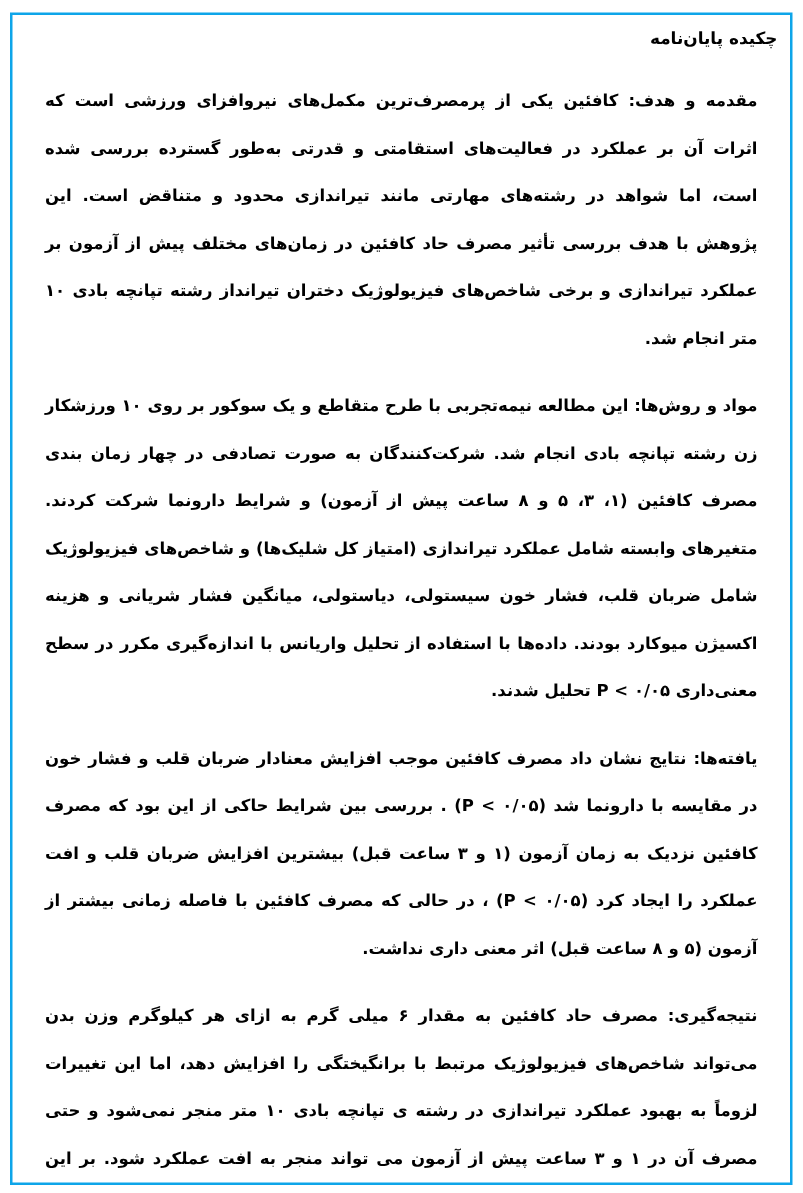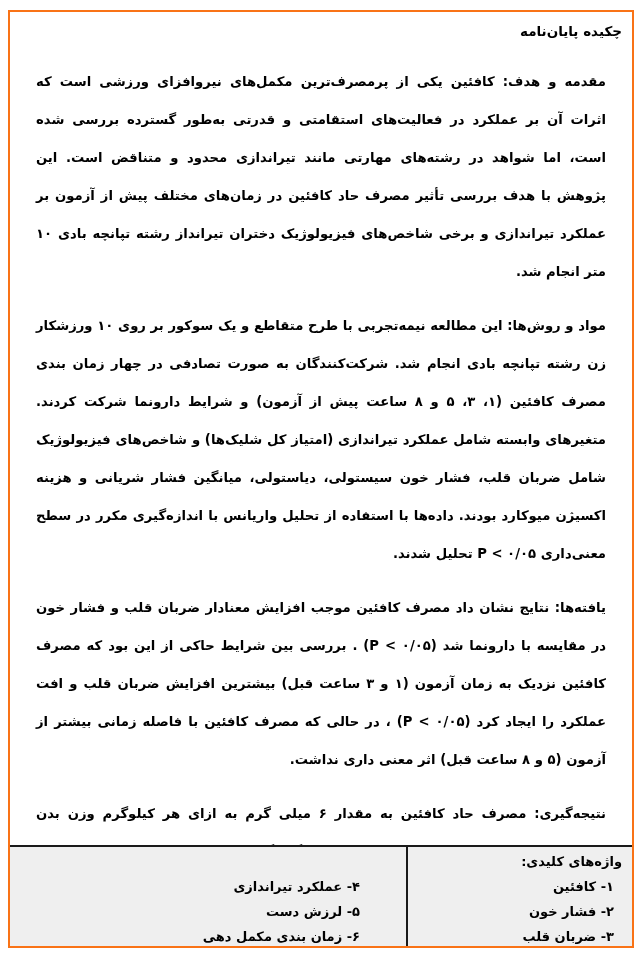--- a/index.html
+++ b/index.html
@@ -11,21 +11,21 @@
     font-family: "DejaVu Sans", sans-serif;
     color: #000000;
   }
   .page {
     position: absolute;
     top: 10px;
     left: 8px;
     width: 626px;
     height: 938px;
     box-sizing: border-box;
-    border: 2px solid #f97316;
+    border: 2px solid #0ea5e9;
     background: #ffffff;
     display: flex;
     flex-direction: column;
     overflow: hidden;
   }
   .content {
     flex: 1;
     padding: 3px 10px 0 10px;
     overflow: hidden;
   }
@@ -87,27 +87,13 @@
 
     <p class="para"><span>مقدمه و هدف:</span> <span>کافئین یکی از پرمصرف‌ترین مکمل‌های نیروافزای ورزشی است که اثرات آن بر عملکرد در فعالیت‌های استقامتی و قدرتی به‌طور گسترده بررسی شده است، اما شواهد در رشته‌های مهارتی مانند تیراندازی محدود و متناقض است. این پژوهش با هدف بررسی تأثیر مصرف حاد کافئین در زمان‌های مختلف پیش از آزمون بر عملکرد تیراندازی و برخی شاخص‌های فیزیولوژیک دختران تیرانداز رشته تپانچه بادی ۱۰ متر انجام شد.</span></p>
 
     <p class="para"><span>مواد و روش‌ها:</span> <span>این مطالعه نیمه‌تجربی با طرح متقاطع و یک سوکور بر روی ۱۰ ورزشکار زن رشته تپانچه بادی انجام شد. شرکت‌کنندگان به صورت تصادفی در چهار زمان بندی مصرف کافئین (۱، ۳، ۵ و ۸ ساعت پیش از آزمون) و شرایط دارونما شرکت کردند. متغیرهای وابسته شامل عملکرد تیراندازی (امتیاز کل شلیک‌ها) و شاخص‌های فیزیولوژیک شامل ضربان قلب، فشار خون سیستولی، دیاستولی، میانگین فشار شریانی و هزینه اکسیژن میوکارد بودند. داده‌ها با استفاده از تحلیل واریانس با اندازه‌گیری مکرر در سطح معنی‌داری ⁦P &lt; ۰/۰۵⁩ تحلیل شدند.</span></p>
 
     <p class="para"><span>یافته‌ها:</span> <span>نتایج نشان داد مصرف کافئین موجب افزایش معنادار ضربان قلب و فشار خون در مقایسه با دارونما شد ⁦(P &lt; ۰/۰۵)⁩ . بررسی بین شرایط حاکی از این بود که مصرف کافئین نزدیک به زمان آزمون (۱ و ۳ ساعت قبل) بیشترین افزایش ضربان قلب و افت عملکرد را ایجاد کرد ⁦(P &lt; ۰/۰۵)⁩ ، در حالی که مصرف کافئین با فاصله زمانی بیشتر از آزمون (۵ و ۸ ساعت قبل) اثر معنی داری نداشت.</span></p>
 
     <p class="para"><span>نتیجه‌گیری:</span> <span>مصرف حاد کافئین به مقدار ۶ میلی گرم به ازای هر کیلوگرم وزن بدن می‌تواند شاخص‌های فیزیولوژیک مرتبط با برانگیختگی را افزایش دهد، اما این تغییرات لزوماً به بهبود عملکرد تیراندازی در رشته ی تپانچه بادی ۱۰ متر منجر نمی‌شود و حتی مصرف آن در ۱ و ۳ ساعت پیش از آزمون می تواند منجر به افت عملکرد شود. بر این اساس، به نظر می‌رسد زمان‌بندی مصرف کافئین نقش مهمی در تعادل میان افزایش هوشیاری و جلوگیری از برانگیختگی بیش از حد ایفا می‌کند در نتیجه به ورزشکاران و مربیان در رشته تیراندازی با تپانچه بادی ۱۰ متر پیشنهاد می شود در صورت مصرف کافئین زمان مصرف آن بیش از ۳ ساعت از اجرا فاصله داشته باشد.</span></p>
   </div>
 
-  <div class="keywords">
-    <div class="kw-col-right">
-      <div class="kw-title">واژه‌های کلیدی:</div>
-      <div class="kw-item">۱- کافئین</div>
-      <div class="kw-item">۲- فشار خون</div>
-      <div class="kw-item">۳- ضربان قلب</div>
-    </div>
-    <div class="kw-col-left">
-      <div class="kw-spacer"></div>
-      <div class="kw-item">۴- عملکرد تیراندازی</div>
-      <div class="kw-item">۵- لرزش دست</div>
-      <div class="kw-item">۶- زمان بندی مکمل دهی</div>
-    </div>
-  </div>
 </div>
 
 </body></html>

